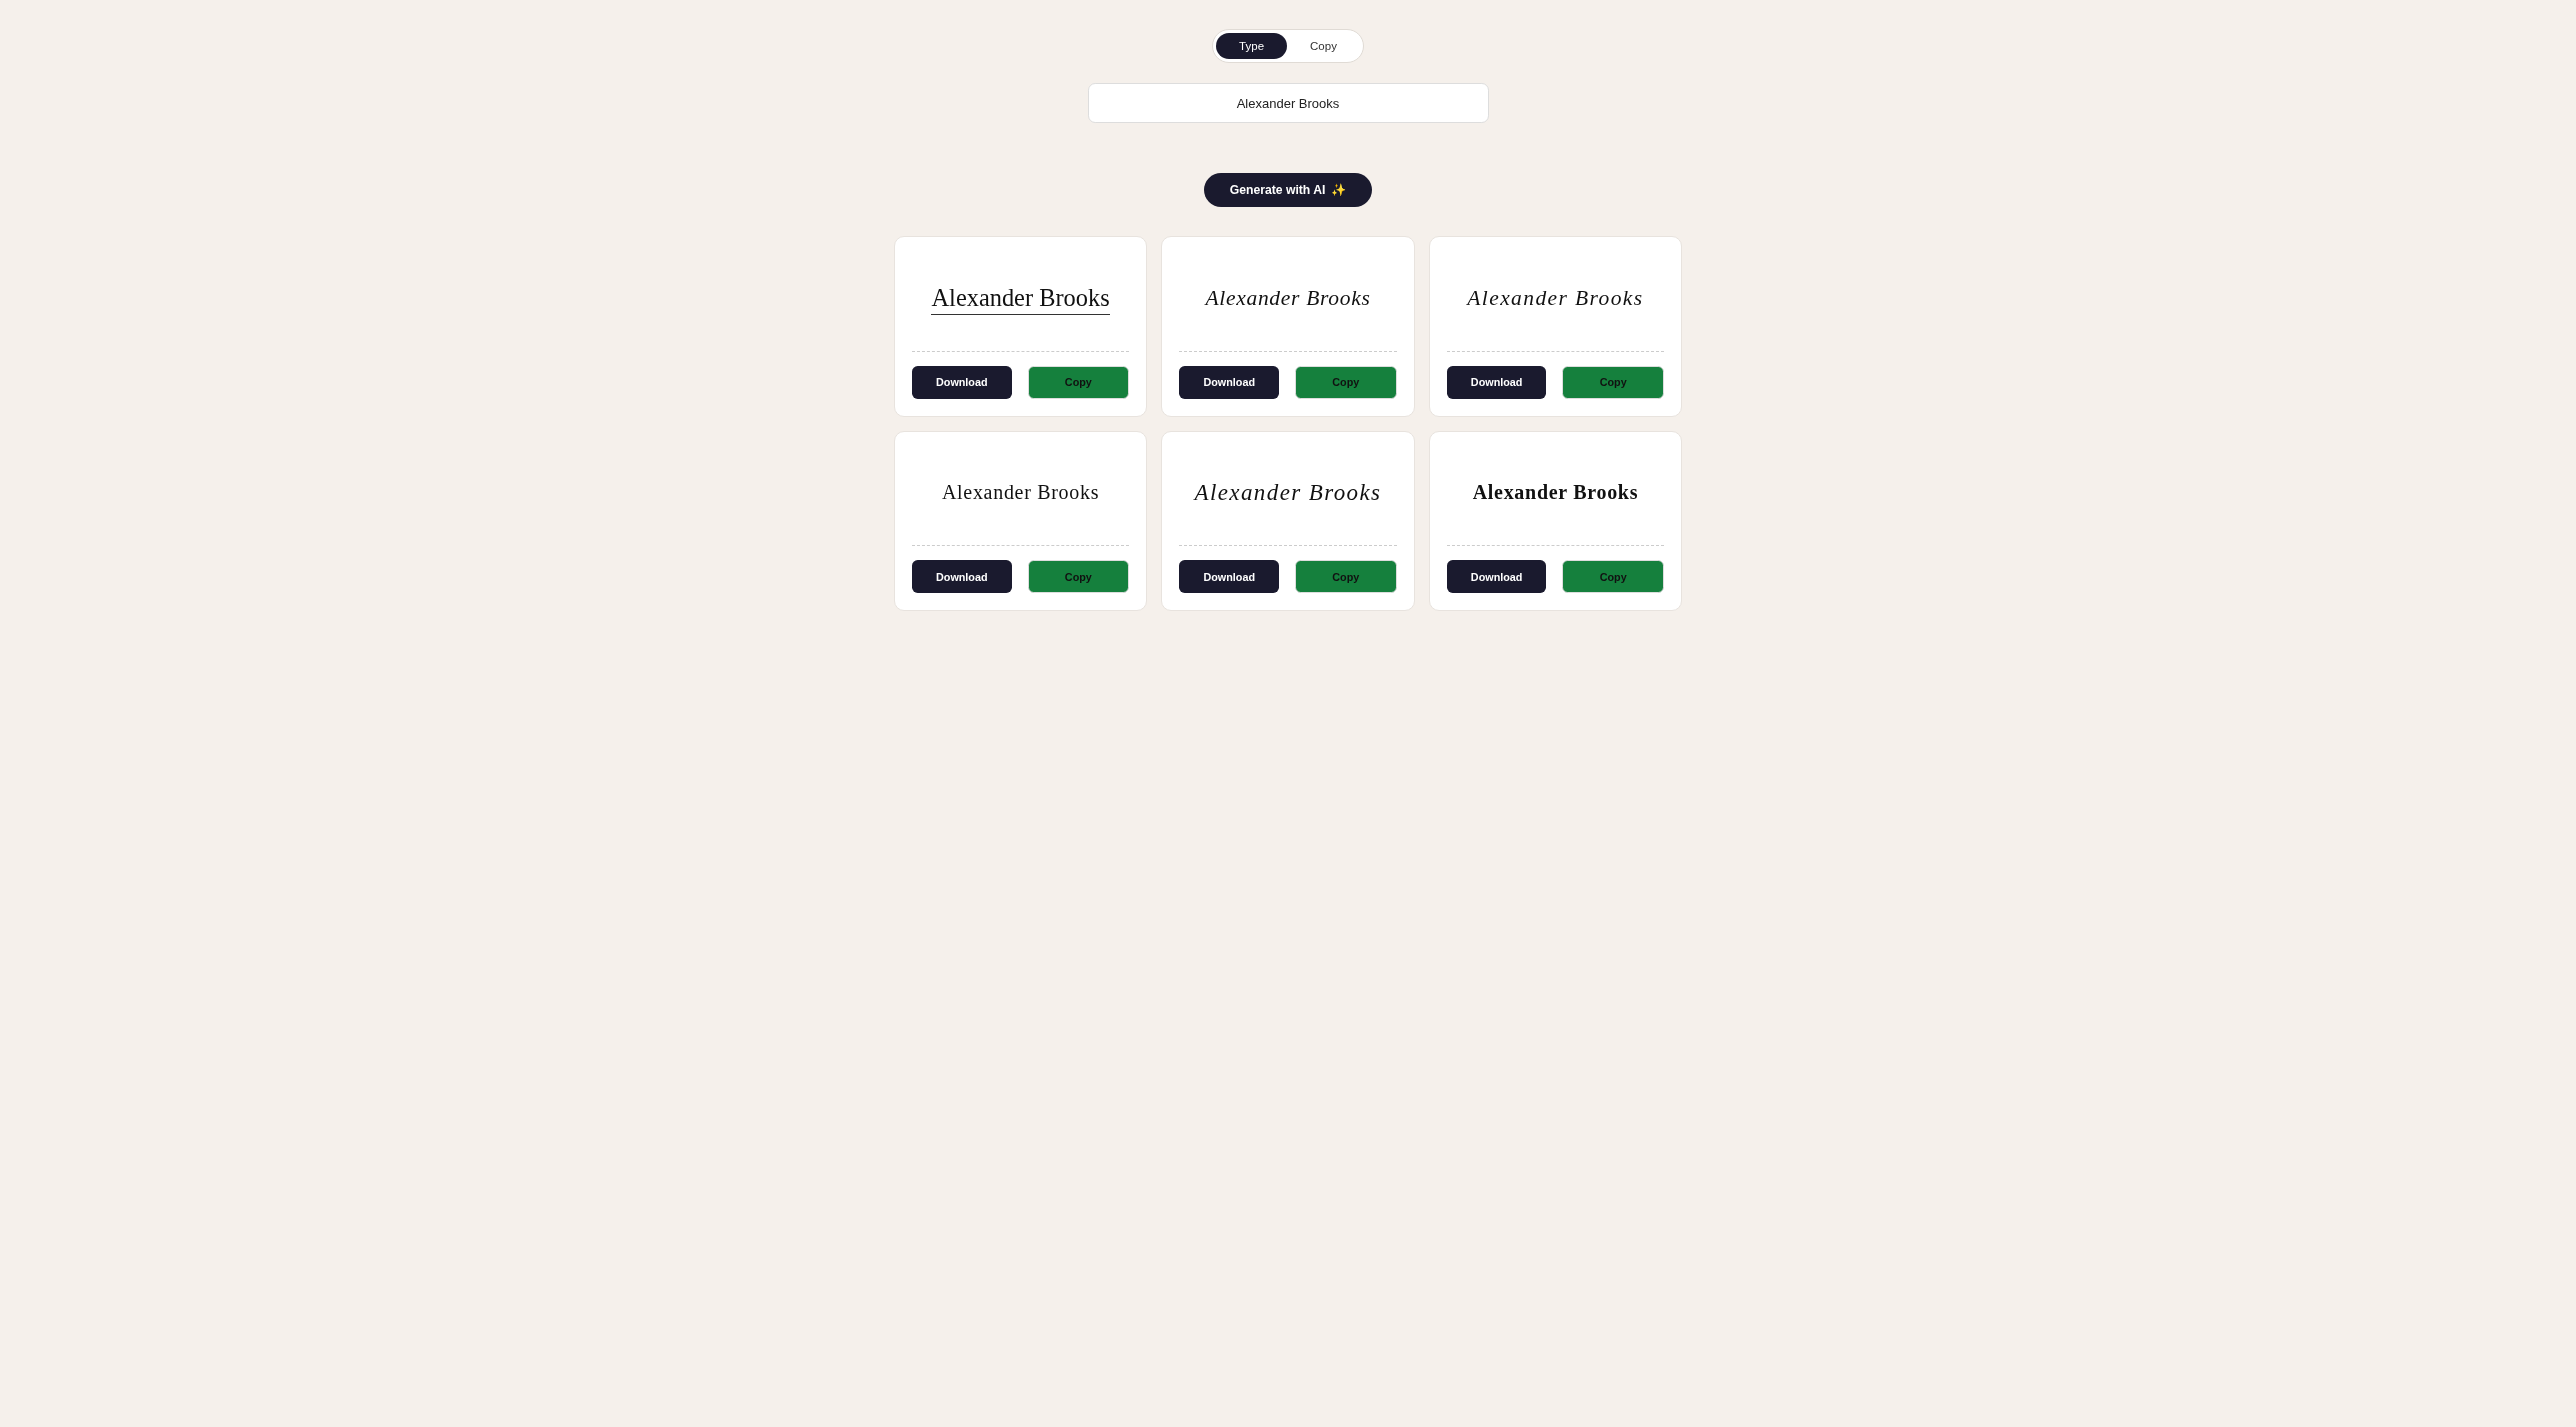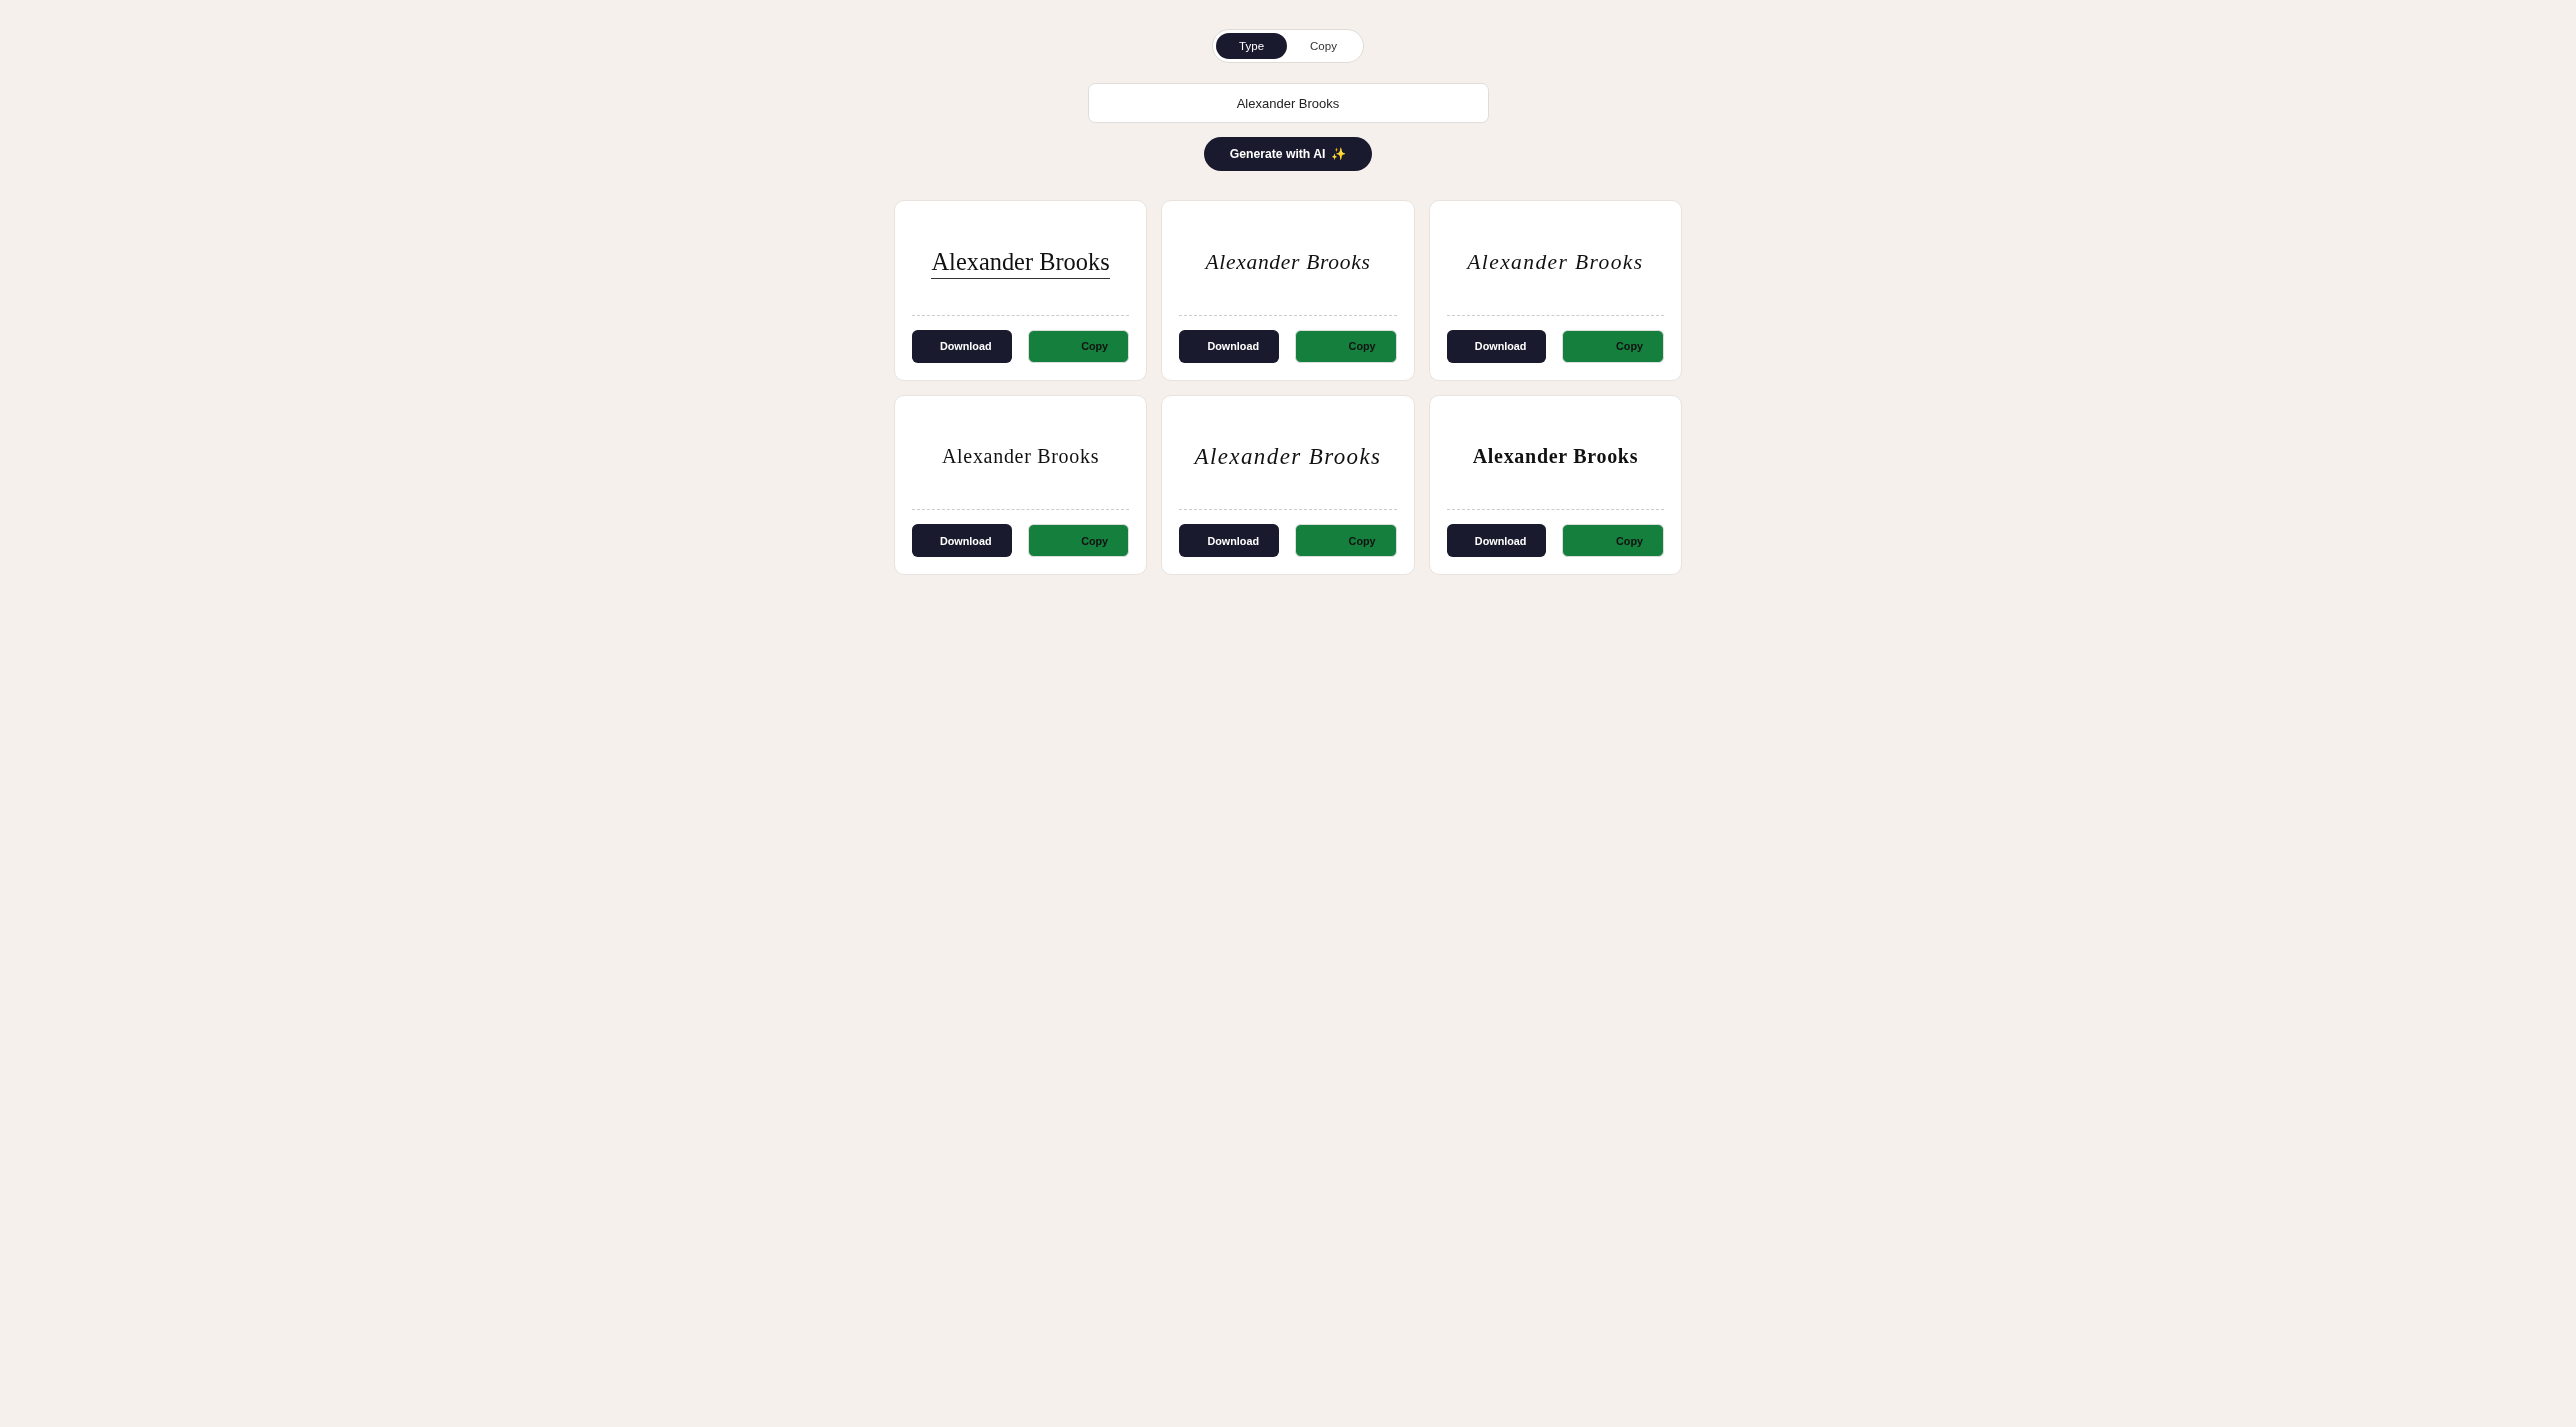--- a/index.html
+++ b/index.html
@@ -1,19 +1,18 @@
 <!DOCTYPE html>
 <html style="font-size:11.5px"><head>
   <meta charset="utf-8">
   <style>
     * {
       box-sizing: border-box;
       margin: 0;
       padding: 0;
-      text-align: right;
     }
 
     body {
       background-color: #f5f0eb;
       font-family: -apple-system, BlinkMacSystemFont, 'Segoe UI', sans-serif;
       min-height: 100vh;
       display: flex;
       flex-direction: column;
       align-items: center;
       padding: 29px 14.3px;
@@ -68,20 +67,21 @@
       border: none;
       border-radius: 36px;
       padding: 10px 26px;
       font-size: 12.2px;
       font-weight: 600;
       cursor: pointer;
       margin-bottom: 29px;
       display: flex;
       align-items: center;
       gap: 5.7px;
+      margin-top: 36px;
     }
 
     .generate-btn .sparkle {
       color: #f5c842;
     }
 
     .signatures-grid {
       display: grid;
       grid-template-columns: repeat(3, 1fr);
       gap: 14.3px;

